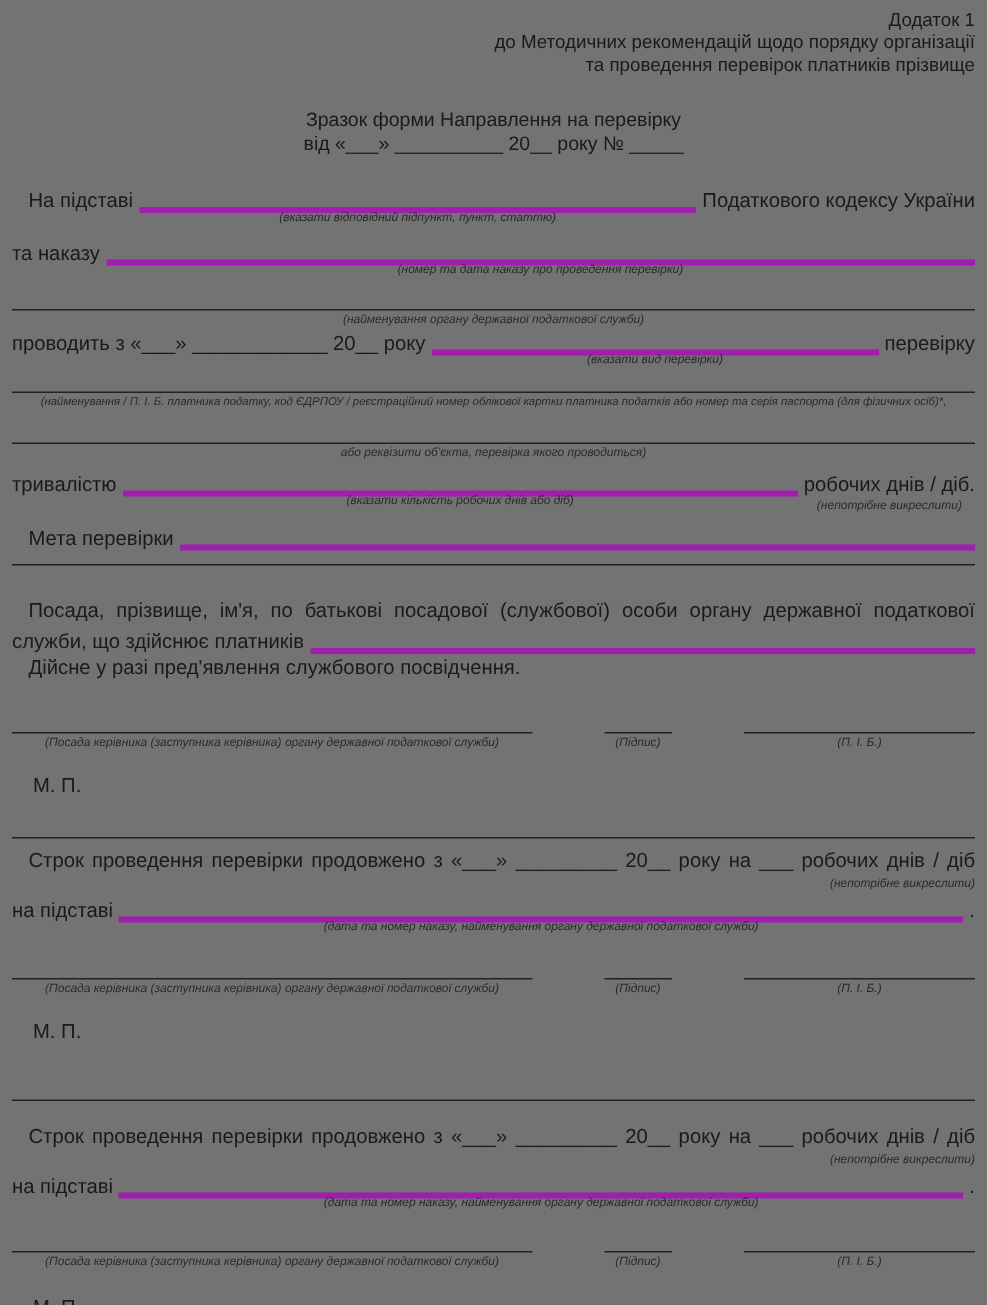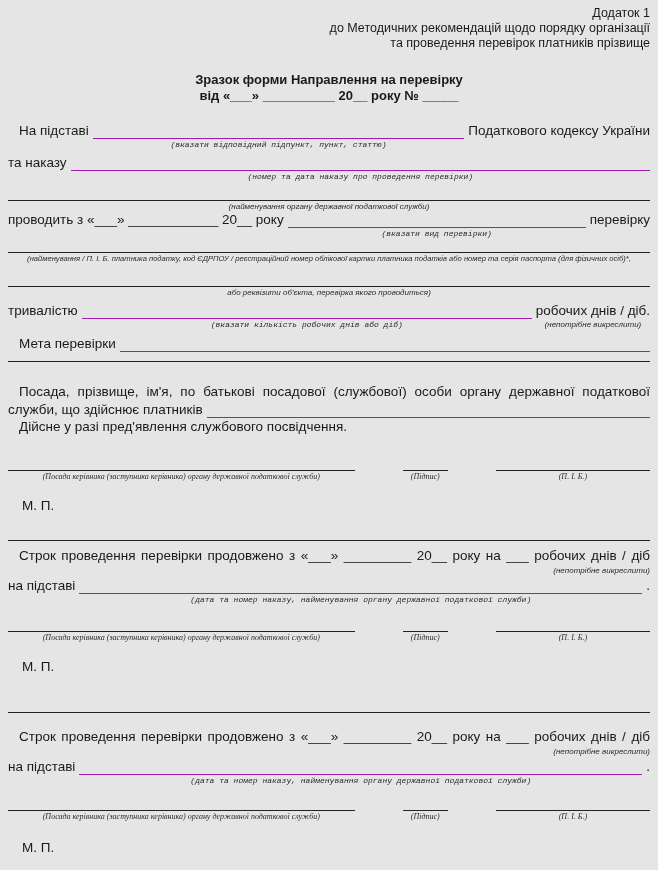--- a/index.html
+++ b/index.html
@@ -1,39 +1,39 @@
 <!DOCTYPE html>
 <html lang="uk"><head>
 <meta charset="utf-8">
 <style>
   html,body { margin:0; padding:0; background:#fff; }
   .page {
     width:658px; height:870px; box-sizing:border-box;
     padding:6px 8px 0 8px; overflow:hidden; position:relative;
     font-family:"Liberation Sans", sans-serif;
-    font-size:13.5px; color:#1a1a1a; background:#e5e5e5;
+    font-size:13.5px; color:#1a1a1a; background:#737373;
   }
   .hdr { text-align:right; font-size:12.5px; line-height:15px; }
-  .title { text-align:center; font-weight:bold; font-size:13px; line-height:16px; margin-top:21px; }
+  .title { text-align:center; font-weight:normal; font-size:13px; line-height:16px; margin-top:21px; }
   .row { display:flex; align-items:flex-end; line-height:17px;justify-content:space-between; }
   .lbl { white-space:nowrap; }
   .ind { margin-left:11px; }
-  .blank { flex:1 1 auto; height:17px; border-bottom:1px solid #a21caf; position:relative; margin:0 4px;font-family:Liberation Mono, monospace; }
+  .blank { flex:1 1 auto; height:17px; border-bottom:4px solid #a21caf; position:relative; margin:0 4px; }
   .blank.nomr { margin-right:0; }
   .note {
     position:absolute; top:calc(100% + 2px); left:50%; transform:translateX(-50%);
     font-size:8px; font-style:italic; white-space:nowrap; color:#2a2a2a; line-height:10px;
   }
   .note.tiny { font-size:7.6px; }
   .fullline { border-bottom:1px solid #222; height:0; position:relative;text-align:center; }
   .withnote { position:relative; }
   .withnote .note { top:calc(100% + 1px); }
   .just { text-align:justify; text-align-last:justify; line-height:17px; }
   .noter { text-align:right; font-size:8px; font-style:italic; color:#2a2a2a; line-height:10px; margin-top:2px; }
-  .sigrow { display:flex; justify-content:space-between; align-items:flex-end;font-family:Liberation Serif, serif; }
+  .sigrow { display:flex; justify-content:space-between; align-items:flex-end; }
   .sigline { height:0; border-bottom:1px solid #222; position:relative; }
   .sig-pos { width:54%; }
   .sig-sign { width:7%; }
   .sig-name { width:24%; }
   .stamp { margin-left:14px; line-height:17px; }
   .sep { border-top:1px solid #222; height:0; }
   .para1 { line-height:17px; text-indent:11px; }
   .mt9{margin-top:9px} .mt6{margin-top:6px} .mt14{margin-top:14px}
   .mt15{margin-top:15px} .mt17{margin-top:17px} .mt21{margin-top:21px}
   .mt24{margin-top:24px} .mt26{margin-top:26px} .mt28{margin-top:28px} .mt29{margin-top:29px} .mt33{margin-top:33px} .mt35{margin-top:35px} .mt37{margin-top:37px}

